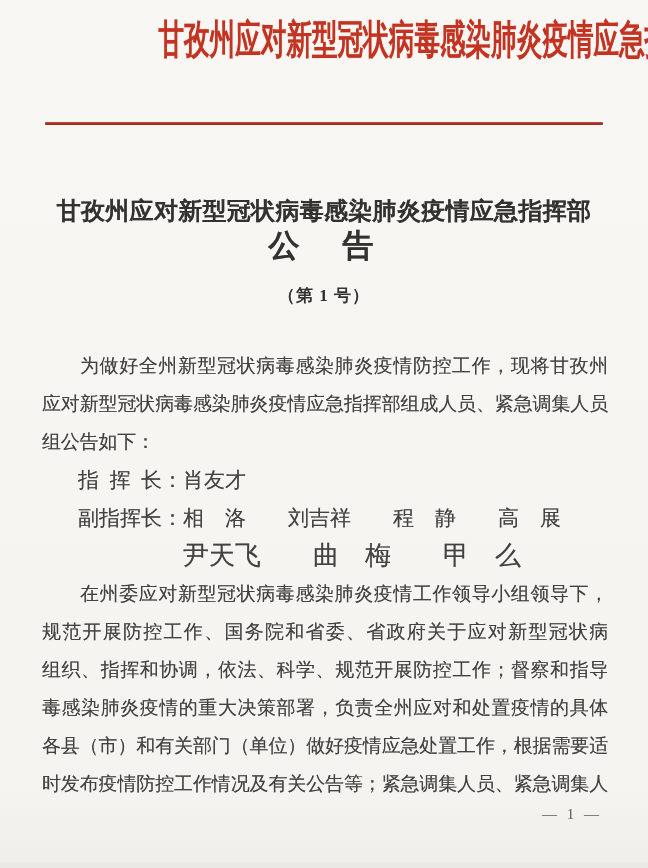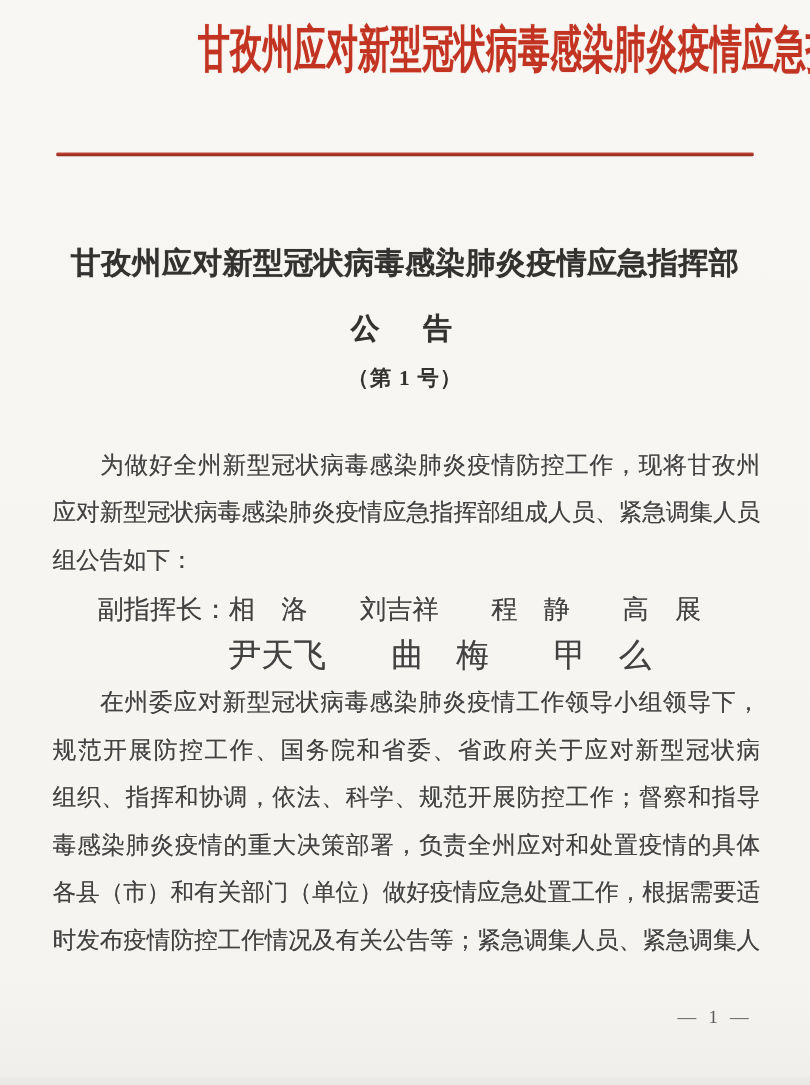--- a/index.html
+++ b/index.html
@@ -43,29 +43,29 @@
   .doc-title { text-align:center; color:#333230; }
   .t-org {
     margin-top:70px;
     font-size:24px;
     line-height:32px;
     font-weight:bold;
     letter-spacing:0.3px;
     text-shadow:0 0 0.6px rgba(51,50,48,0.6);
   }
   .t-type {
-    margin-top:19px;
-    font-size:23px;
+    margin-top:2px;
+    font-size:31px;
     line-height:34px;
     font-weight:bold;
     letter-spacing:6px;
     text-shadow:0 0 0.6px rgba(51,50,48,0.6);
   }
   .t-no {
-    margin-top:12px;
+    margin-top:22px;
     font-size:17px;
     line-height:22px;
     font-weight:600;
     letter-spacing:1px;
   }
   
   .body-block {
     margin:40px 40px 0 42px;
     width:566px;
     color:#424242;
@@ -123,20 +123,21 @@
     <div class="t-type">公　告</div>
     <div class="t-no">（第 1 号）</div>
   </div>
 
   <div class="body-block">
 
     <div class="line fill indent">为做好全州新型冠状病毒感染肺炎疫情防控工作，现将甘孜州</div>
     <div class="line fill">应对新型冠状病毒感染肺炎疫情应急指挥部组成人员、紧急调集人员</div>
     <div class="line">组公告如下：</div>
 
+    <div class="line roster-row"><span class="role-label">指挥长</span><span>：</span><span>肖友才</span></div>
 
     <div class="line roster-row"><span class="role-label">副指挥长</span><span>：</span><span>相　洛　　刘吉祥　　程　静　　高　展</span></div>
 
     <div class="line roster-cont"><span>尹天飞　　曲　梅　　甲　么</span></div>
 
     <div class="line fill indent">在州委应对新型冠状病毒感染肺炎疫情工作领导小组领导下，</div>
     <div class="line fill">规范开展防控工作、国务院和省委、省政府关于应对新型冠状病</div>
     <div class="line fill">组织、指挥和协调，依法、科学、规范开展防控工作；督察和指导</div>
     <div class="line fill">毒感染肺炎疫情的重大决策部署，负责全州应对和处置疫情的具体</div>
     <div class="line fill">各县（市）和有关部门（单位）做好疫情应急处置工作，根据需要适</div>

